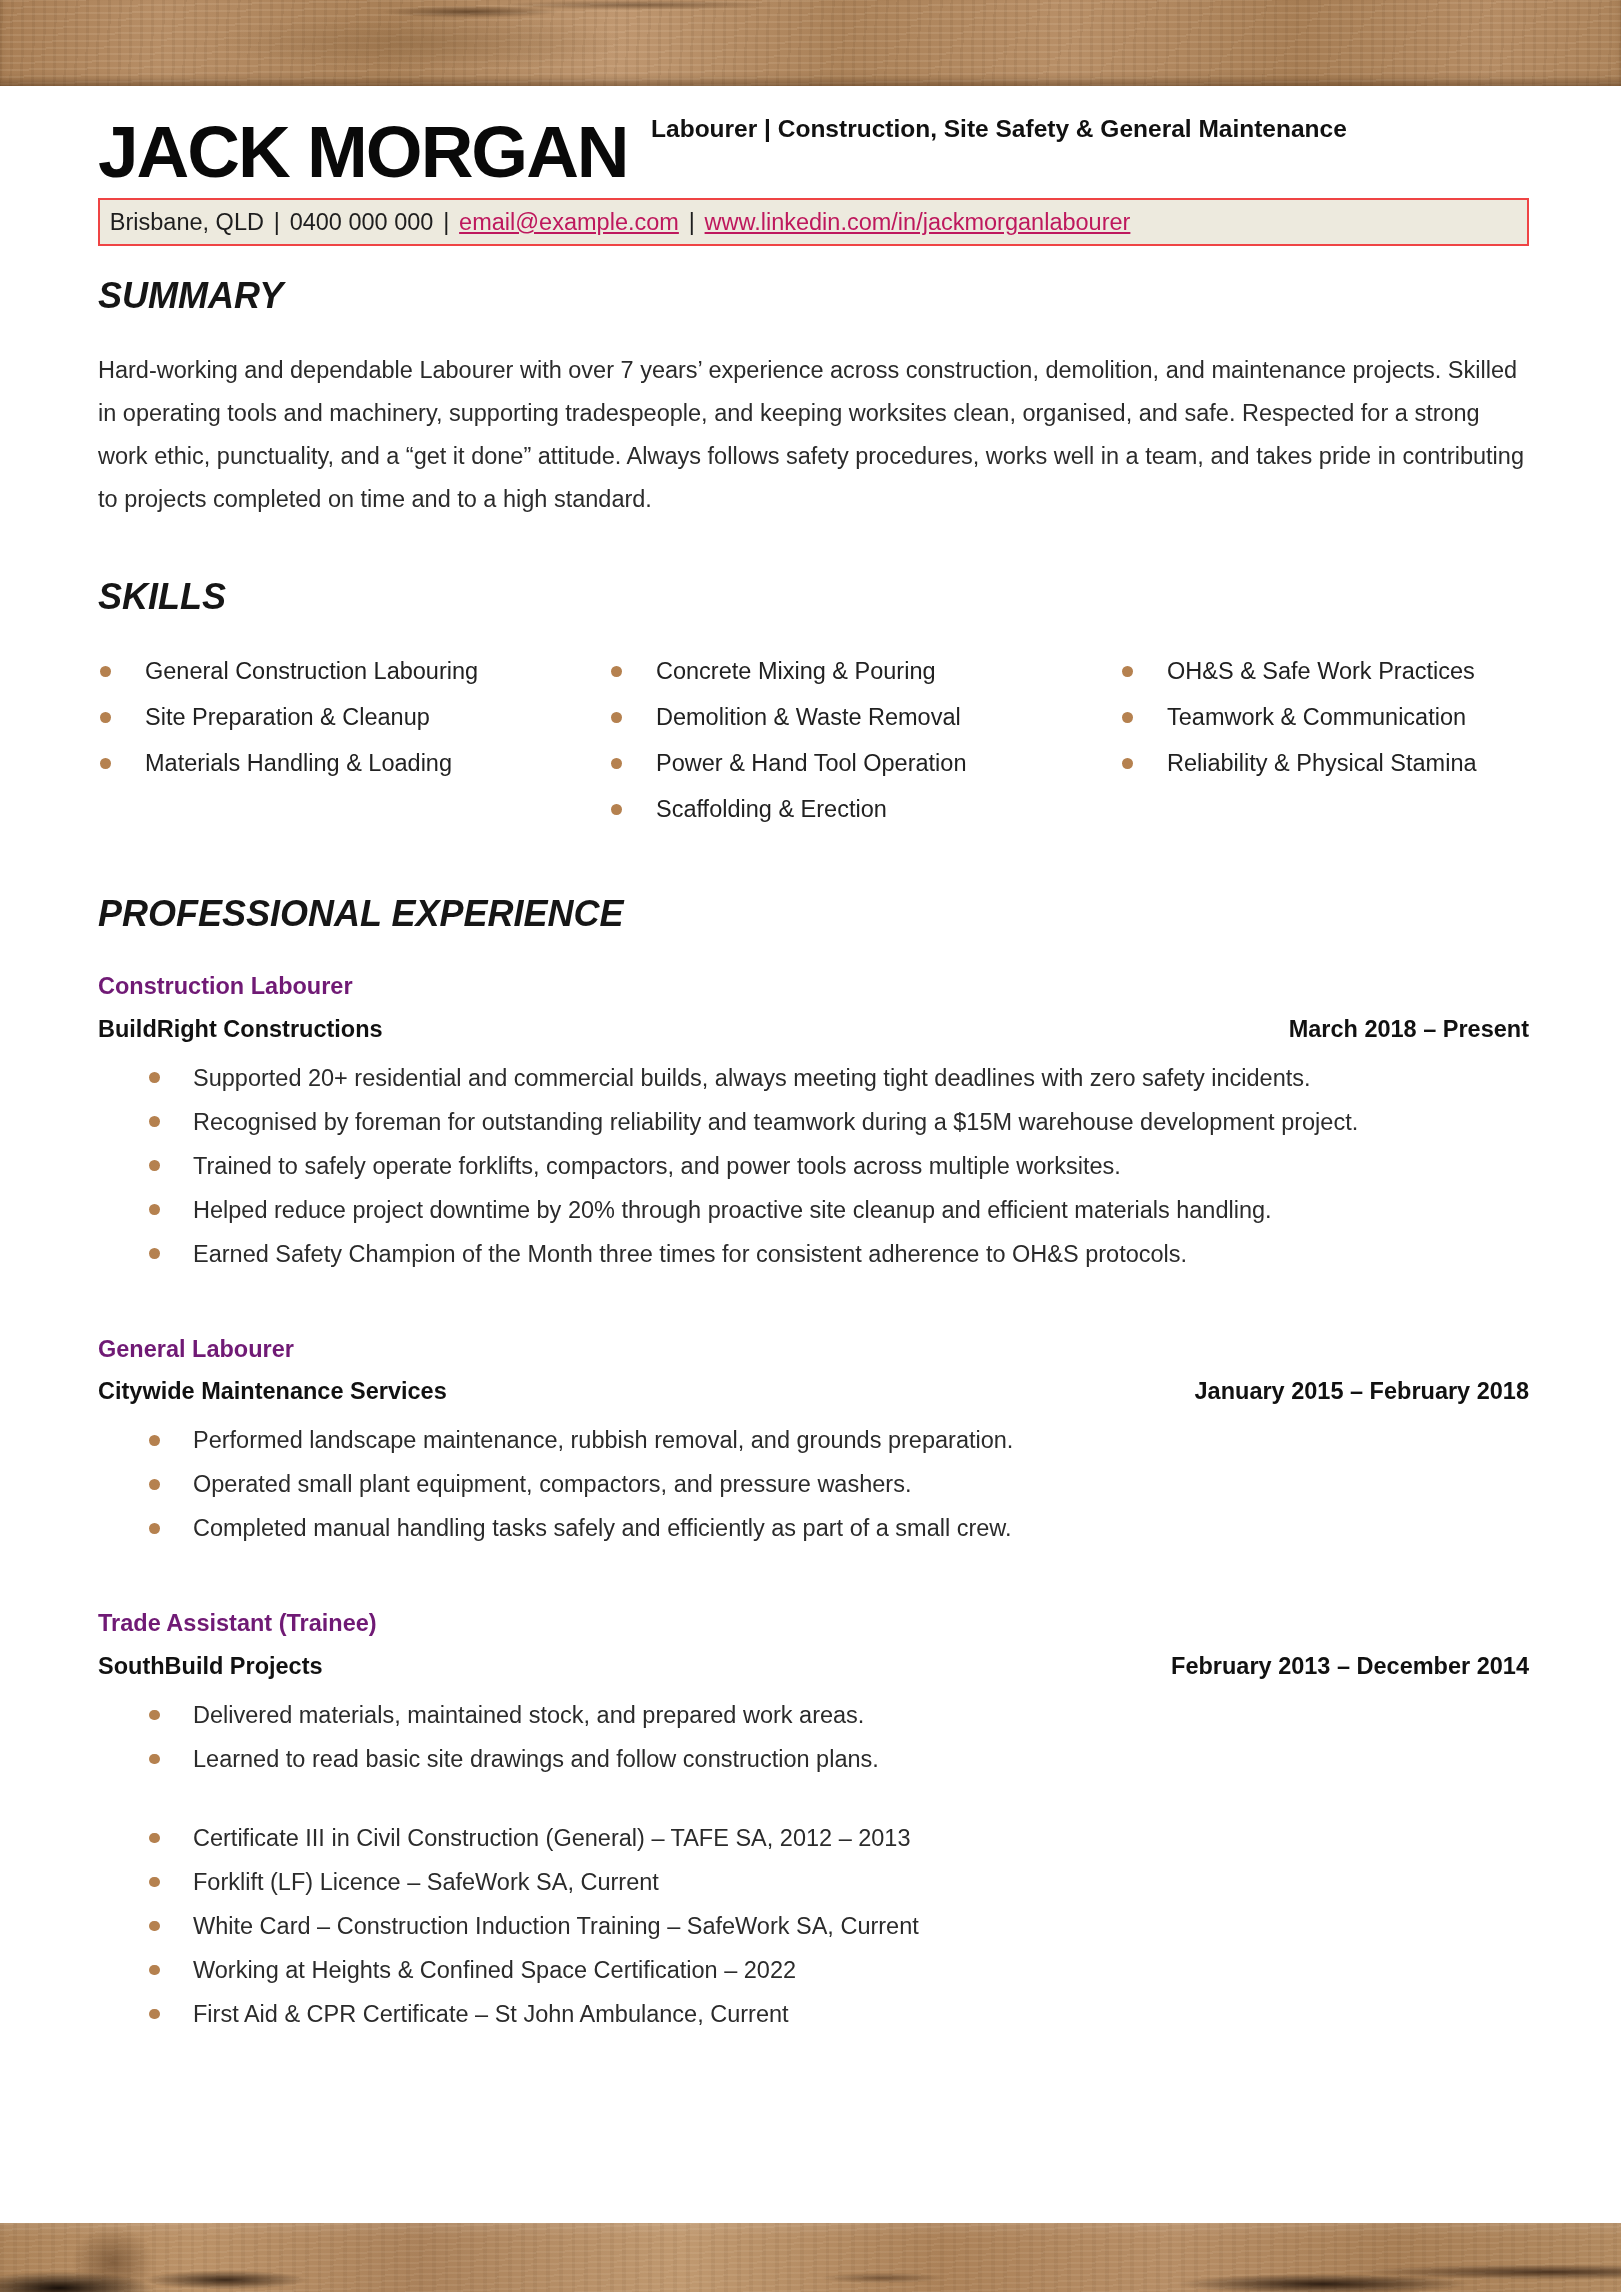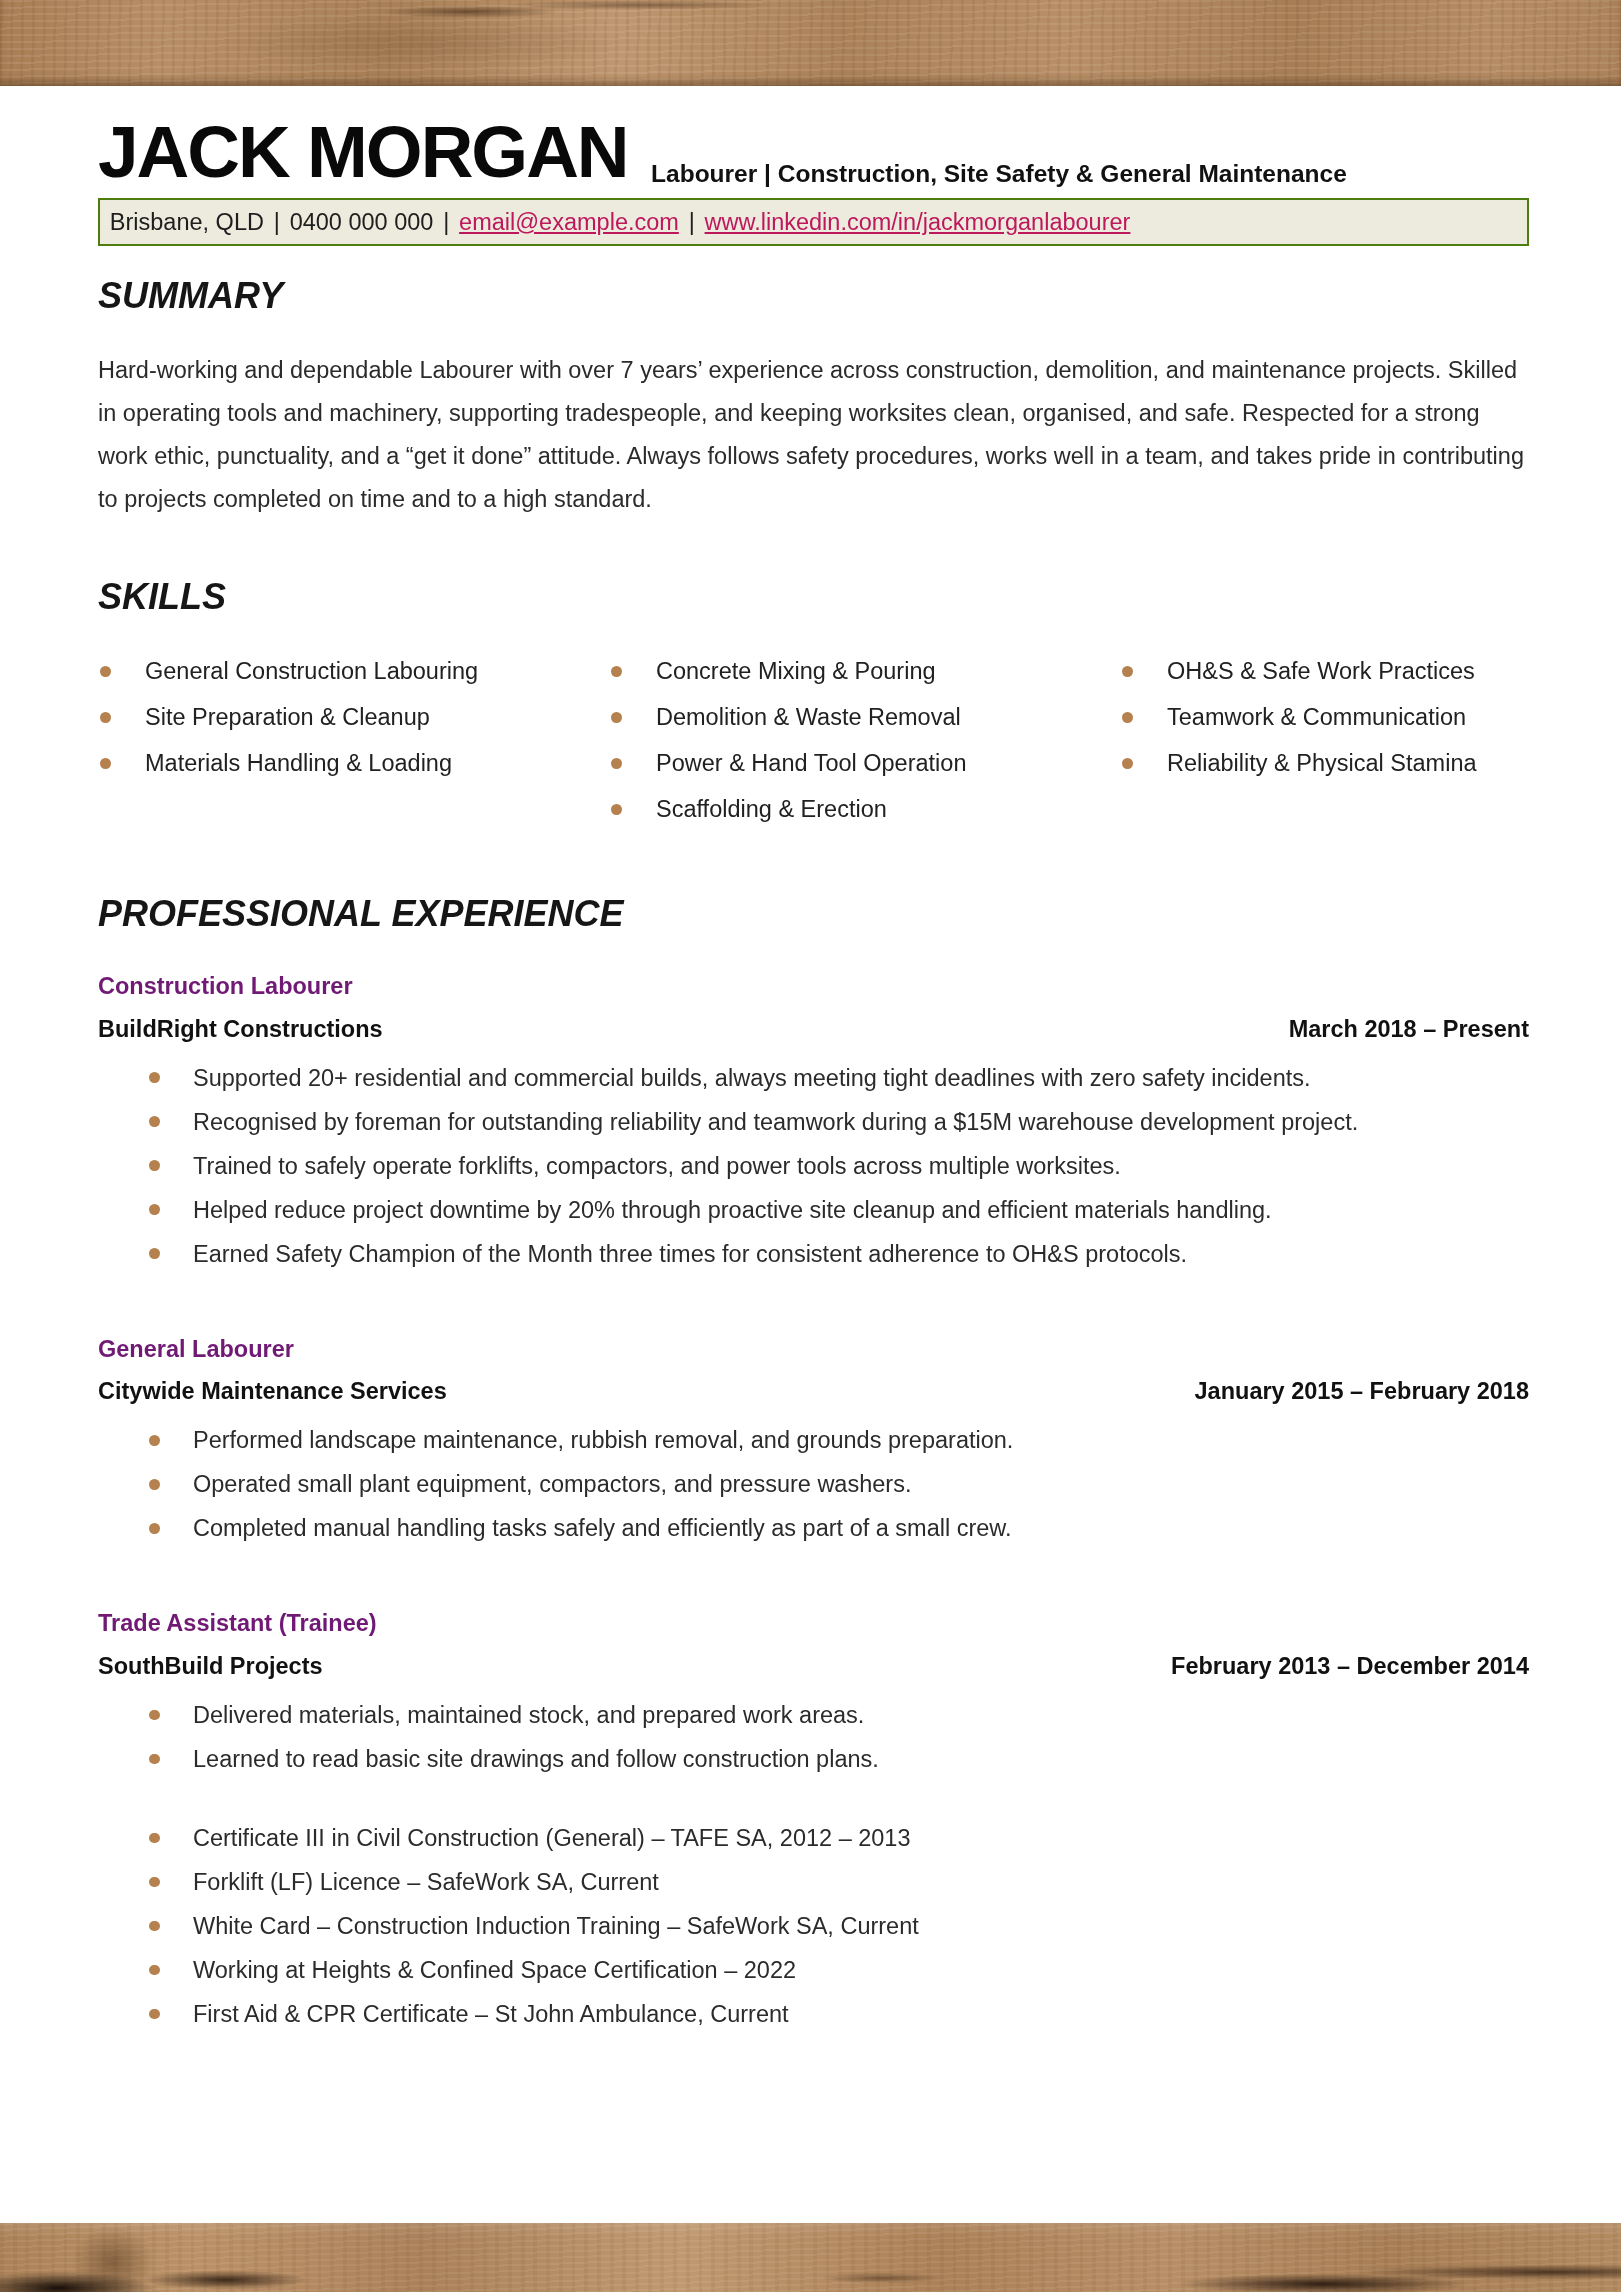--- a/index.html
+++ b/index.html
@@ -39,27 +39,27 @@
       radial-gradient(ellipse 59px 51px at 113px 39px, rgba(70,42,20,.45), rgba(70,42,20,0) 70%),
       repeating-linear-gradient(178deg, rgba(255,238,214,.08) 0 2px, rgba(0,0,0,0) 2px 5.9px),
       repeating-linear-gradient(90deg, rgba(96,66,38,.08) 0 3.9px, rgba(0,0,0,0) 3.9px 12.7px),
       linear-gradient(180deg, rgba(255,255,255,.10) 0, rgba(255,255,255,0) 13.7px),
       linear-gradient(90deg,#ac8359 0%,#bb9268 12%,#aa815a 26%,#c09970 42%,#ab8158 58%,#b78e66 72%,#a77e55 86%,#b28a60 100%);
   }
 
   
   .content { padding:0 92px 0 98px; }
 
-  .name-row { display:flex; align-items:flex-end; gap:23.5px; margin-top:29px; }
+  .name-row { display:flex; align-items:flex-start; gap:23.5px; margin-top:29px; }
   .name { font-size:73px; font-weight:800; letter-spacing:-2px; line-height:1; color:#090909; white-space:nowrap; }
   .tagline { font-size:24.5px; font-weight:700; color:#111111; white-space:nowrap; }
 
   .contact-bar{
     margin-top:9.8px;
-    border:2px solid #4d7c0f;
+    border:2px solid #ef4444;
     background:#edeade;
     padding:7.8px 9.8px;
     font-size:23.5px;
     color:#1e1e1e;
     display:flex; gap:9.8px; align-items:baseline;
     line-height:1.2;
   }
   .contact-bar .link { text-decoration:underline; color:#be185d; cursor:pointer; }
 
   .section-heading{

